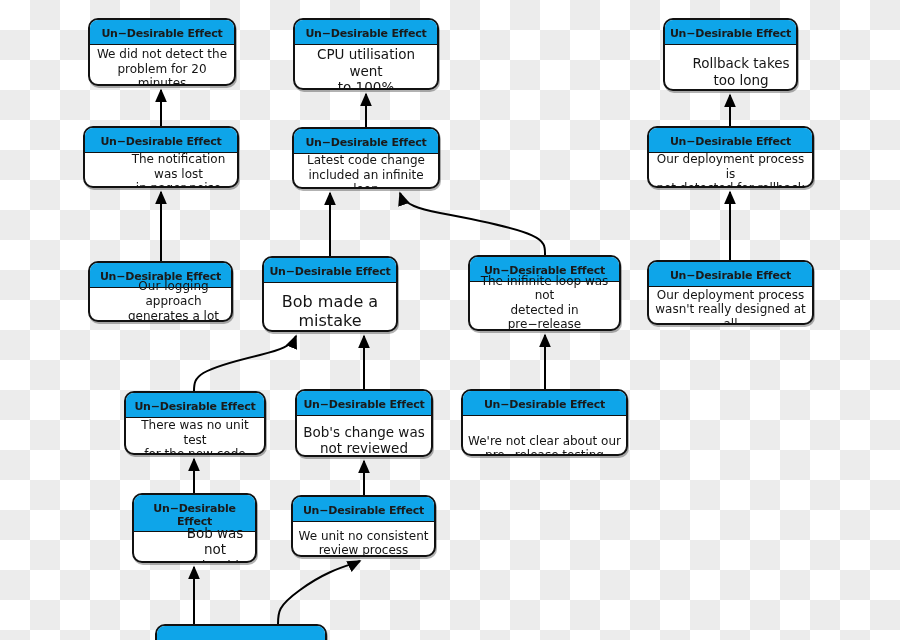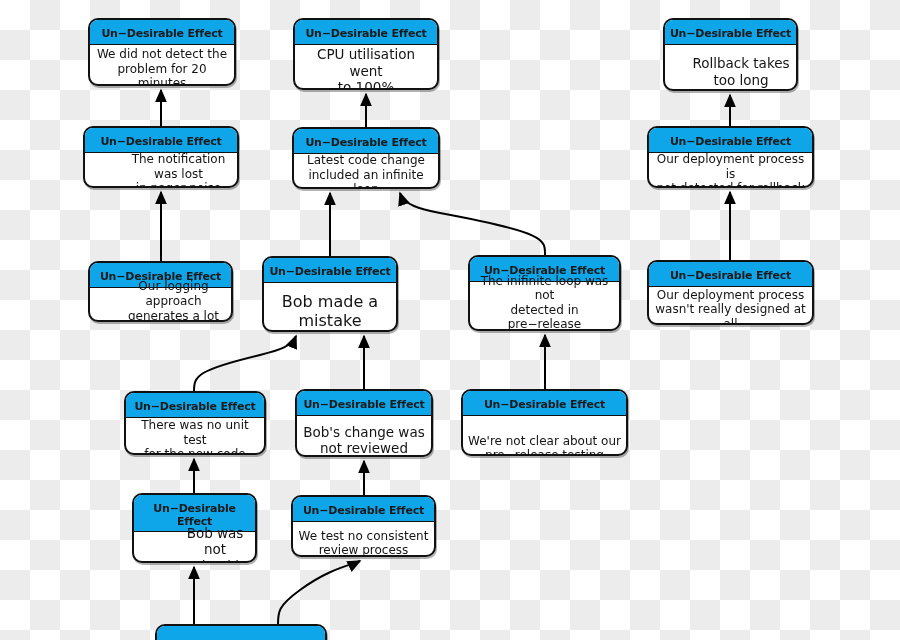--- a/index.html
+++ b/index.html
@@ -135,20 +135,20 @@
         <div class="body" style="height: calc(100% - 19px); margin-top: 16px;">We're not clear about our
 pre−release testing strategy</div>
       </div>
       <div class="node fs-hdr-sm fs-body-md" style="left: 132px; top: 493px; width: 125px; height: 70px;">
         <div class="hdr">Un−Desirable Effect</div>
         <div class="body" style="height: calc(100% - 19px); padding-left: 46px;">Bob was not
 trained in TDD</div>
       </div>
       <div class="node fs-hdr-sm fs-body-sm" style="left: 291px; top: 495px; width: 145px; height: 62px;">
         <div class="hdr">Un−Desirable Effect</div>
-        <div class="body" style="height: calc(100% - 19px);">We test no consistent
+        <div class="body" style="height: calc(100% - 19px);">We unit no consistent
 review process</div>
       </div>
       <div class="node fs-hdr-sm fs-body-sm clip-bottom" style="left: 155px; top: 624px; width: 172px; height: 20px;">
         <div class="hdr" style="height: 100%; border-bottom: none;"></div>
       </div>
     </div>
 </div>
 
 </body></html>

